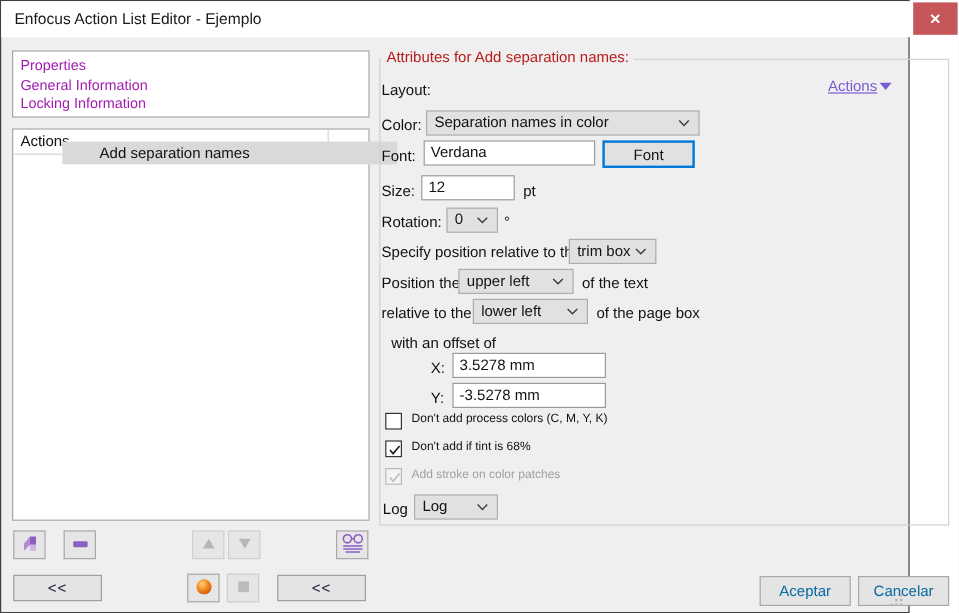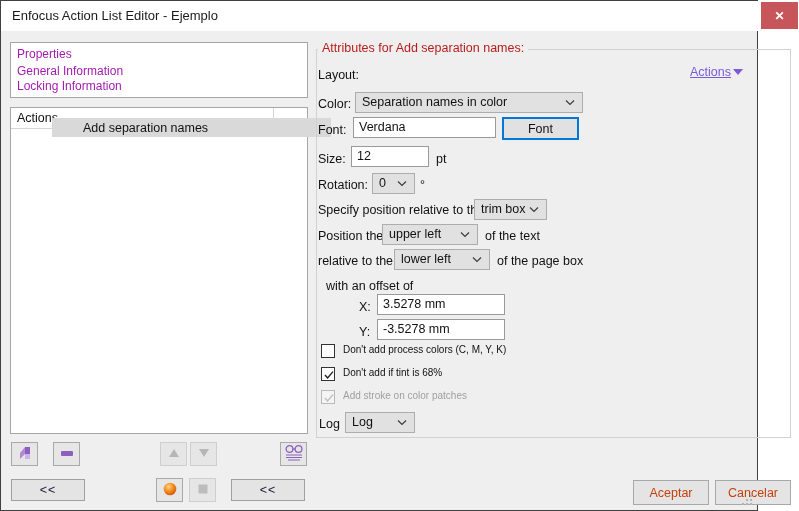--- a/index.html
+++ b/index.html
@@ -69,21 +69,21 @@
   
   .iconbtn{position:absolute;box-sizing:border-box;width:27px;height:24px;
            background:#e6e6e6;border:1px solid #a9a9a9;cursor:pointer;
            display:flex;align-items:center;justify-content:center;}
   .iconbtn.flat{background:#e6e6e6;border-color:#cfcfcf;}
   .wbtn{position:absolute;box-sizing:border-box;background:#e4e4e4;border:1px solid #a0a0a0;
         display:flex;align-items:center;justify-content:center;cursor:pointer;
         font-size:12.5px;color:#1a1a3a;letter-spacing:1px;}
   .dlgbtn{position:absolute;box-sizing:border-box;background:#e4e4e4;border:1px solid #a8a8a8;
           height:25px;display:flex;align-items:center;justify-content:center;
-          font-size:12.5px;color:#c2410c;cursor:pointer;}
+          font-size:12.5px;color:#0369a1;cursor:pointer;}
 
   #grip{position:absolute;right:3px;bottom:3px;width:12px;height:12px;}
   #grip i{position:absolute;width:2px;height:2px;background:#b3b3b3;}
 
   #actions-link{position:absolute;right:14px;top:64px;cursor:pointer;display:flex;align-items:center;}
   #actions-link .txt{font-size:12.5px;color:#7a5bd6;text-decoration:underline;}
   #actions-link .tri{margin-left:2px;width:0;height:0;border-left:5px solid transparent;
                      border-right:5px solid transparent;border-top:6px solid #7a5bd6;}
 </style>
 </head>

